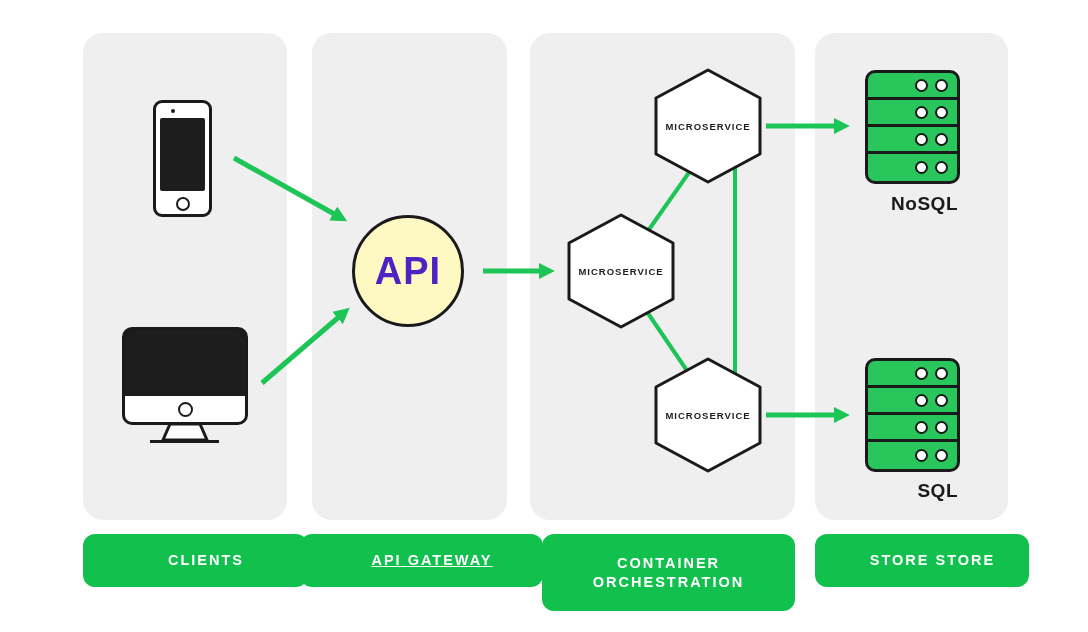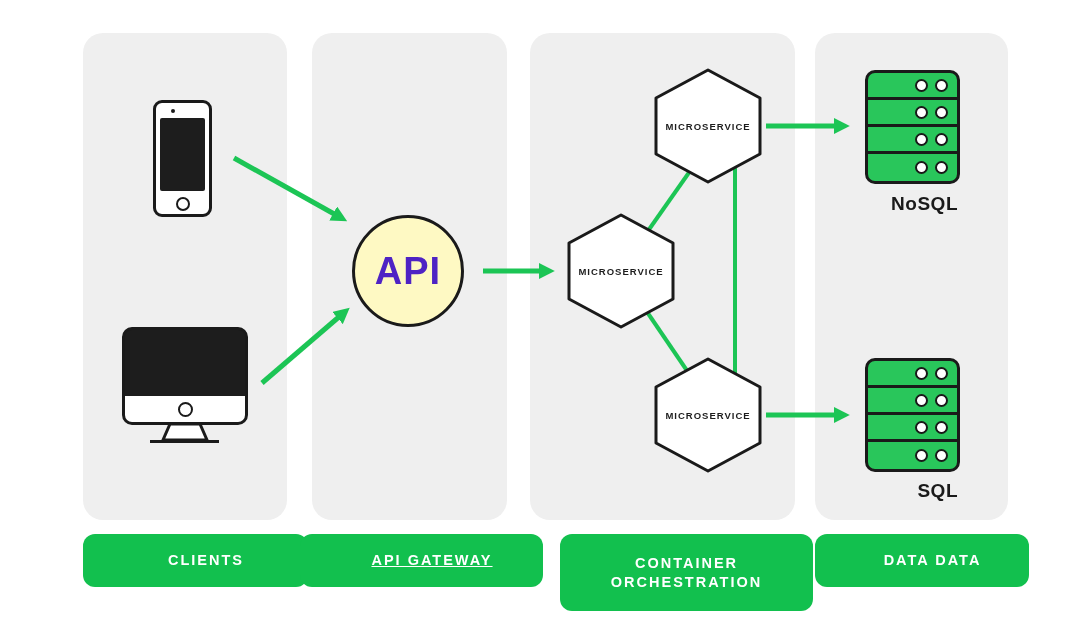--- a/index.html
+++ b/index.html
@@ -15,21 +15,21 @@
   #panel-orchestration{left:530px;width:265px;}
   #panel-datastore{left:815px;width:193px;}
 
   .col-btn{
     position:absolute;top:534px;height:53px;background:#12c04e;border-radius:12px;
     display:flex;align-items:center;justify-content:center;text-align:center;
     color:#ffffff;font-weight:bold;font-size:14.5px;letter-spacing:2px;line-height:1.25;padding-left:21px;
   }
   #btn-clients{left:83px;width:204px;}
   #btn-gateway{left:300px;width:222px;text-decoration:underline;}
-  #btn-orchestration{left:560px;width:229px;padding:12px;}
+  #btn-orchestration{left:542px;width:229px;padding:12px;}
   #btn-orchestration .btn-inner{max-width:210px;}
   #btn-datastore{left:815px;width:193px;}
 
   
   .phone{
     position:absolute;left:153px;top:100px;width:59px;height:117px;
     background:#ffffff;border:3px solid #1a1a1a;border-radius:9px;box-sizing:border-box;
   }
   .phone .screen{
     position:absolute;left:4px;right:4px;top:15px;bottom:23px;background:#1d1d1d;border-radius:2px;
@@ -200,16 +200,16 @@
   <div class="col-btn" id="btn-clients">
     <span class="btn-inner">CLIENTS</span>
   </div>
   <div class="col-btn" id="btn-gateway">
     <span class="btn-inner">API GATEWAY</span>
   </div>
   <div class="col-btn" id="btn-orchestration">
     <span class="btn-inner">CONTAINER ORCHESTRATION</span>
   </div>
   <div class="col-btn" id="btn-datastore">
-    <span class="btn-inner">DATA DATA</span>
+    <span class="btn-inner">STORE STORE</span>
   </div>
 
 </div>
 
 </body></html>

